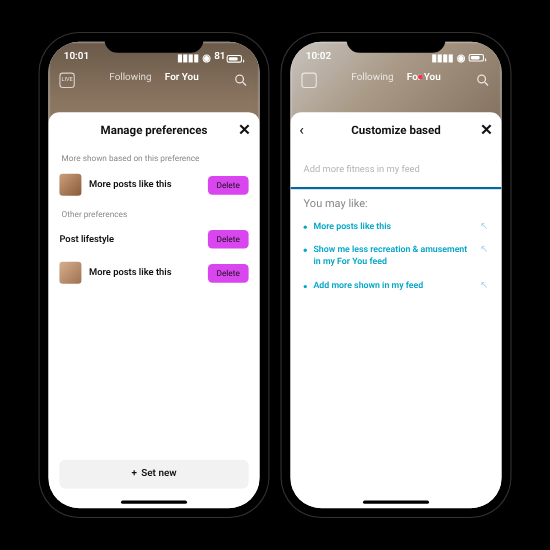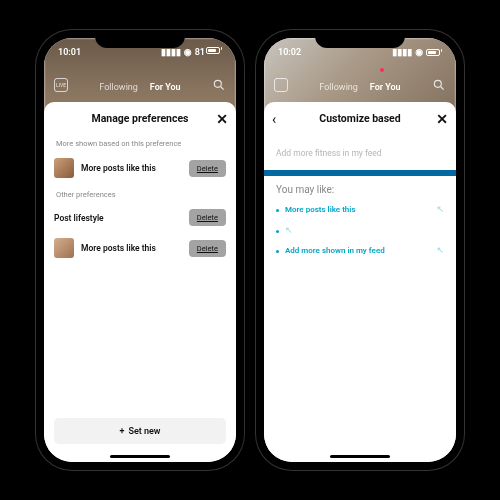--- a/index.html
+++ b/index.html
@@ -3,48 +3,48 @@
 <meta charset="utf-8">
 <style>
   * { box-sizing: border-box; margin: 0; padding: 0; font-family: -apple-system, BlinkMacSystemFont, "Segoe UI", Roboto, sans-serif; }
   body { width: 500px; height: 500px; background: #000; display: flex; align-items: center; justify-content: center; gap: 12px; }
   .phone { width: 208px; height: 440px; background: #000; border-radius: 36px; padding: 8px; position: relative; box-shadow: 0 0 0 1px #333, 0 4px 20px rgba(0,0,0,0.5); }
   .screen { width: 100%; height: 100%; background: #f4f4f4; border-radius: 28px; overflow: hidden; position: relative; display: flex; flex-direction: column; }
   .notch { position: absolute; top: 0; left: 50%; transform: translateX(-50%); width: 90px; height: 18px; background: #000; border-bottom-left-radius: 12px; border-bottom-right-radius: 12px; z-index: 10; }
   .status-bar { height: 28px; display: flex; align-items: center; justify-content: space-between; padding: 0 14px; font-size: 9px; font-weight: 600; color: #fff; z-index: 5; position: relative; gap: 13px; }
   .status-right { display: flex; align-items: center; gap: 3px; }
   .signal, .wifi { display: inline-block; }
-  .battery { display: inline-flex; align-items: flex-start; gap: 1px; }
+  .battery { display: inline-flex; align-items: flex-end; gap: 1px; }
   .battery-body { width: 14px; height: 7px; border: 1px solid #fff; border-radius: 2px; position: relative; padding: 1px; }
   .battery-fill { width: 80%; height: 100%; background: #fff; border-radius: 1px; }
   .battery-tip { width: 1px; height: 3px; background: #fff; border-radius: 0 1px 1px 0; }
   .top-bg { position: absolute; top: 0; left: 0; right: 0; height: 110px; background: linear-gradient(180deg, #6b5a4a 0%, #8a7560 50%, #9a8570 100%); z-index: 0; filter: blur(1px); }
   .top-bg-2 { position: absolute; top: 0; left: 0; right: 0; height: 110px; background: linear-gradient(135deg, #c8c4bf 0%, #a89885 40%, #7a6855 100%); z-index: 0; filter: blur(1px); }
-  .tabs { display: flex; align-items: flex-end; justify-content: center; gap: 12px; height: 26px; z-index: 2; position: relative; font-size: 9px; color: rgba(255,255,255,0.75); }
+  .tabs { display: flex; align-items: flex-start; justify-content: center; gap: 12px; height: 26px; z-index: 2; position: relative; font-size: 9px; color: rgba(255,255,255,0.75); }
   .tabs .active { color: #fff; font-weight: 600; }
   .tab-icon-left { position: absolute; left: 10px; width: 14px; height: 14px; border: 1px solid rgba(255,255,255,0.7); border-radius: 3px; display: flex; align-items: center; justify-content: center; font-size: 5px; color: rgba(255,255,255,0.8); }
   .tab-icon-right { position: absolute; right: 10px; width: 14px; height: 14px; }
   .live-dot { position: absolute; width: 4px; height: 4px; background: #ff2d55; border-radius: 50%; top: 2px; right: 72px; z-index: 3; }
   .sheet { position: absolute; left: 0; right: 0; bottom: 0; top: 64px; background: #fff; border-top-left-radius: 10px; border-top-right-radius: 10px; display: flex; flex-direction: column; z-index: 4; }
   .sheet-header { display: flex; align-items: center; justify-content: center; padding: 10px 10px 8px; position: relative; }
   .sheet-title { font-size: 10.5px; font-weight: 700; color: #111; }
   .sheet-back { position: absolute; left: 8px; font-size: 14px; color: #111; line-height: 1; }
   .sheet-close { position: absolute; right: 8px; font-size: 14px; color: #111; line-height: 1; font-weight: 600; }
   .section-label { font-size: 7.5px; color: #888; padding: 6px 12px 4px; }
   .pref-row { display: flex; align-items: center; padding: 6px 10px; gap: 7px; }
   .thumb { width: 20px; height: 20px; border-radius: 3px; background: linear-gradient(135deg, #caa07a, #8a5a3a); flex-shrink: 0; }
   .thumb.alt { background: linear-gradient(135deg, #d4b090, #a07050); }
   .pref-label { flex: 1; font-size: 8.5px; font-weight: 600; color: #111; }
   .pref-label.nothumb { margin-left: 0; }
-  .delete-btn { font-size: 7.5px; background: #a3a3a3; border: none; border-radius: 4px; padding: 4px 8px; color: #111; text-decoration: underline; }
+  .delete-btn { font-size: 7.5px; background: #d946ef; border: none; border-radius: 4px; padding: 4px 8px; color: #111; }
   .sheet-footer { margin-top: auto; padding: 8px 10px 18px; }
   .set-new-btn { width: 100%; background: #f2f2f2; border: none; border-radius: 5px; padding: 8px; font-size: 9px; font-weight: 600; color: #111; display: flex; align-items: center; justify-content: center; gap: 4px; }
   .home-indicator { position: absolute; bottom: 4px; left: 50%; transform: translateX(-50%); width: 60px; height: 3px; background: #000; border-radius: 2px; z-index: 20; }
   
-  .input-area { padding: 8px 12px 10px; border-bottom: 6px solid #0369a1; }
+  .input-area { padding: 8px 12px 10px; border-bottom: 2px solid #0369a1; }
   .input-placeholder { font-size: 8.5px; color: #b5b5b5; }
   .suggest-label { font-size: 10px; color: #888; padding: 8px 12px 4px; }
   .suggest-row { display: flex; align-items: flex-start; padding: 5px 12px; gap: 6px; }
   .bullet { width: 3px; height: 3px; background: #02a6c7; border-radius: 50%; margin-top: 5px; flex-shrink: 0; }
   .suggest-text { flex: 1; font-size: 8px; color: #02a6c7; font-weight: 600; line-height: 1.4; }
   .suggest-arrow { font-size: 9px; color: #9ad4e0; flex-shrink: 0; }
   .search-icon-svg { width: 14px; height: 14px; }
 </style>
 </head>
 <body>
@@ -151,20 +151,21 @@
         <span class="input-placeholder">Add more fitness in my feed</span>
       </div>
       <div class="suggest-label">You may like:</div>
       <div class="suggest-row">
         <div class="bullet"></div>
         <div class="suggest-text">More posts like this</div>
         <div class="suggest-arrow">↖</div>
       </div>
       <div class="suggest-row">
         <div class="bullet"></div>
+        <div class="suggest-text">Show me less recreation &amp; amusement in my For You feed</div>
         <div class="suggest-arrow">↖</div>
       </div>
       <div class="suggest-row">
         <div class="bullet"></div>
         <div class="suggest-text">Add more shown in my feed</div>
         <div class="suggest-arrow">↖</div>
       </div>
     </div>
     <div class="home-indicator"></div>
   </div>

